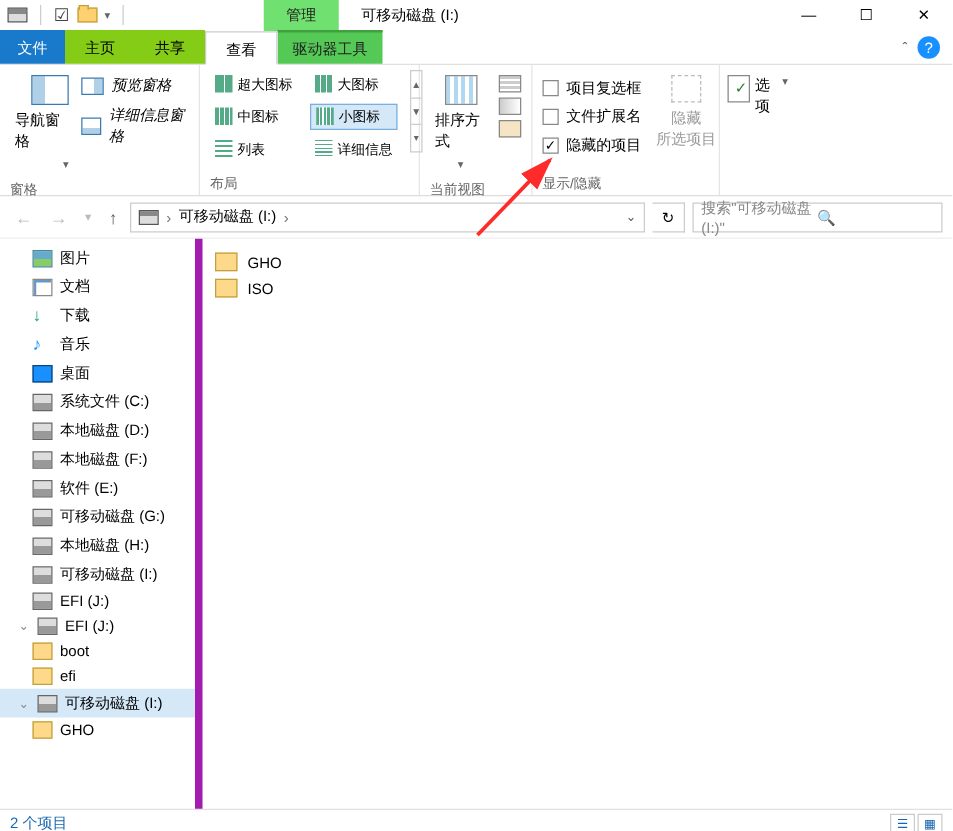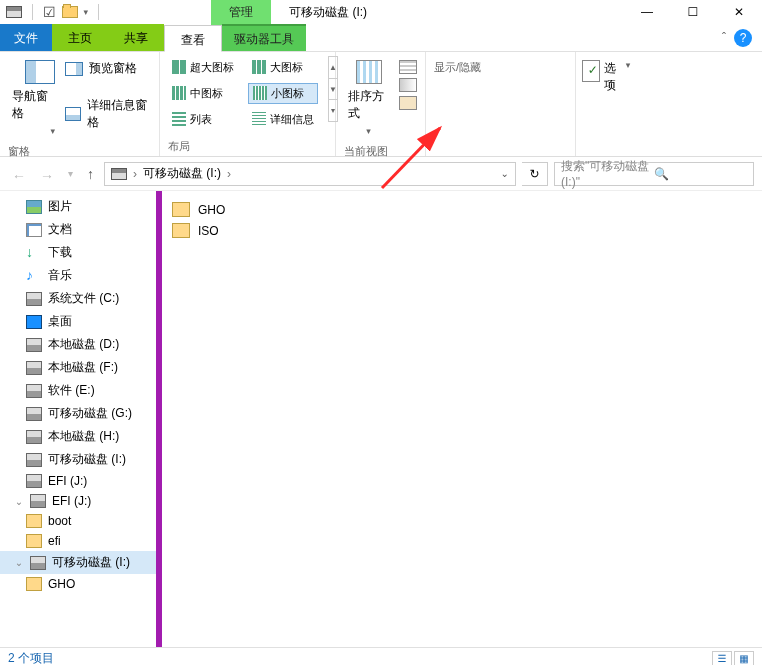--- a/index.html
+++ b/index.html
@@ -31,21 +31,21 @@
     
     
     .ribbon { height: 105px; display: flex; border-bottom: 1px solid #ddd; background: #fff; }
     .ribbon-group { border-right: 1px solid #e5e5e5; padding: 4px 8px 2px; display: flex; flex-direction: column; justify-content: space-between; }
     .group-label { font-size: 11px; color: #666; padding-top: 4px; }
     .group-body { flex: 1; display: flex; gap: 6px; align-items: flex-start; }
     
     .nav-pane-btn { display: flex; flex-direction: column; align-items: flex-end; gap: 4px; padding: 4px; }
     .nav-pane-ico { width: 30px; height: 24px; border: 1px solid #3a7ab0; background: linear-gradient(90deg, #b0d0e8 0 35%, #fff 35% 100%); }
     
-    .panes-col { display: flex; flex-direction: column; gap: 20px; padding-top: 4px; }
+    .panes-col { display: flex; flex-direction: column; gap: 7px; padding-top: 4px; font-style: italic; }
     .pane-item { display: flex; align-items: center; gap: 6px; font-size: 12px; }
     .pane-ico-sm { width: 18px; height: 14px; border: 1px solid #3a7ab0; background: linear-gradient(90deg, #fff 0 60%, #b0d0e8 60% 100%); }
     .pane-ico-sm2 { width: 18px; height: 14px; border: 1px solid #3a7ab0; background: linear-gradient(#fff 0 60%, #b0d0e8 60% 100%); }
     
     .layout-grid { display: grid; grid-template-columns: auto auto; grid-template-rows: repeat(3, 22px); gap: 4px 10px; align-items: center; position: relative; }
     .layout-item { display: flex; align-items: center; gap: 4px; font-size: 11px; padding: 2px 4px; white-space: nowrap; }
     .layout-item.selected { border: 1px solid #7ab0e0; background: #d5e8f8; }
     .ico-xl { width: 14px; height: 14px; background: repeating-linear-gradient(90deg,#5a8 0 7px,#fff 7px 8px); }
     .ico-lg { width: 14px; height: 14px; background: repeating-linear-gradient(90deg,#5a8 0 4px,#fff 4px 5px); }
     .ico-md { width: 14px; height: 14px; background: repeating-linear-gradient(90deg,#5a8 0 3px,#fff 3px 4px); }
@@ -216,20 +216,41 @@
       <div class="view-col">
         <div class="view-ico" style="background:repeating-linear-gradient(#ccc 0 2px,#fff 2px 4px)"></div>
         <div class="view-ico" style="background:linear-gradient(90deg,#ccc,#fff)"></div>
         <div class="view-ico" style="background:#f5e5c5"></div>
       </div>
     </div>
     <div class="group-label">当前视图</div>
   </div>
 
   <div class="ribbon-group" style="width:150px">
+    <div class="group-body">
+      <div class="checks-col">
+        <div class="check-row">
+            <span class="chk"></span>
+            <span>项目复选框</span>
+          </div>
+        <div class="check-row">
+            <span class="chk"></span>
+            <span>文件扩展名</span>
+          </div>
+        <div class="check-row">
+            <span class="chk">✓</span>
+            <span>隐藏的项目</span>
+          </div>
+      </div>
+      <div class="hide-btn">
+        <div class="hide-ico"></div>
+        <span style="white-space:pre; text-align:center">隐藏
+所选项目</span>
+      </div>
+    </div>
     <div class="group-label">显示/隐藏</div>
   </div>
 
   <div class="ribbon-group" style="width:60px; border-right:none">
     <div class="group-body" style="justify-content:center">
       <div class="opts-btn">
         <div class="opts-ico"></div>
         <span>选项</span>
         <span class="chevron-down">▾</span>
       </div>
@@ -270,26 +291,26 @@
       </div>
       <div class="tree-item">
         <span class="t-ico t-dl"></span>
         <span>下载</span>
       </div>
       <div class="tree-item">
         <span class="t-ico t-music"></span>
         <span>音乐</span>
       </div>
       <div class="tree-item">
-        <span class="t-ico t-drive"></span>
-        <span>系统文件 (C:)</span>
-      </div>
-      <div class="tree-item">
         <span class="t-ico t-desk"></span>
         <span>桌面</span>
+      </div>
+      <div class="tree-item">
+        <span class="t-ico t-drive"></span>
+        <span>系统文件 (C:)</span>
       </div>
       <div class="tree-item">
         <span class="t-ico t-drive"></span>
         <span>本地磁盘 (D:)</span>
       </div>
       <div class="tree-item">
         <span class="t-ico t-drive"></span>
         <span>本地磁盘 (F:)</span>
       </div>
       <div class="tree-item">

